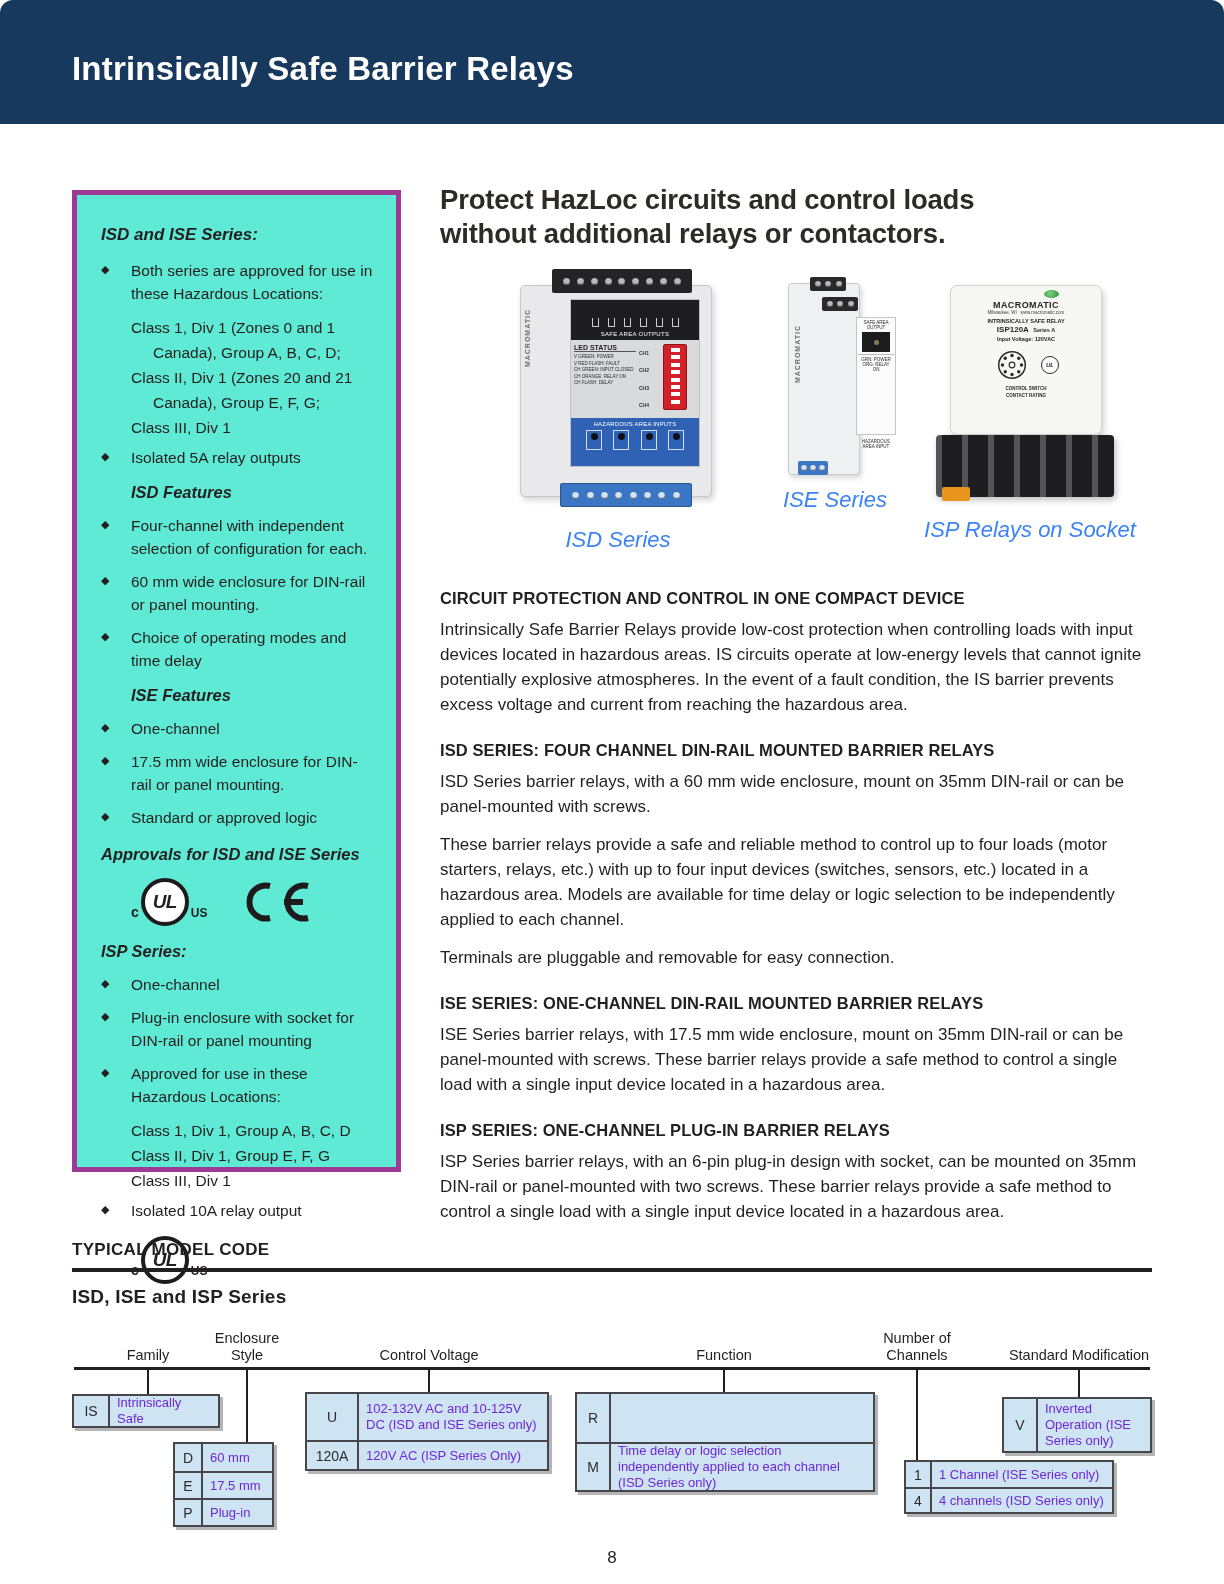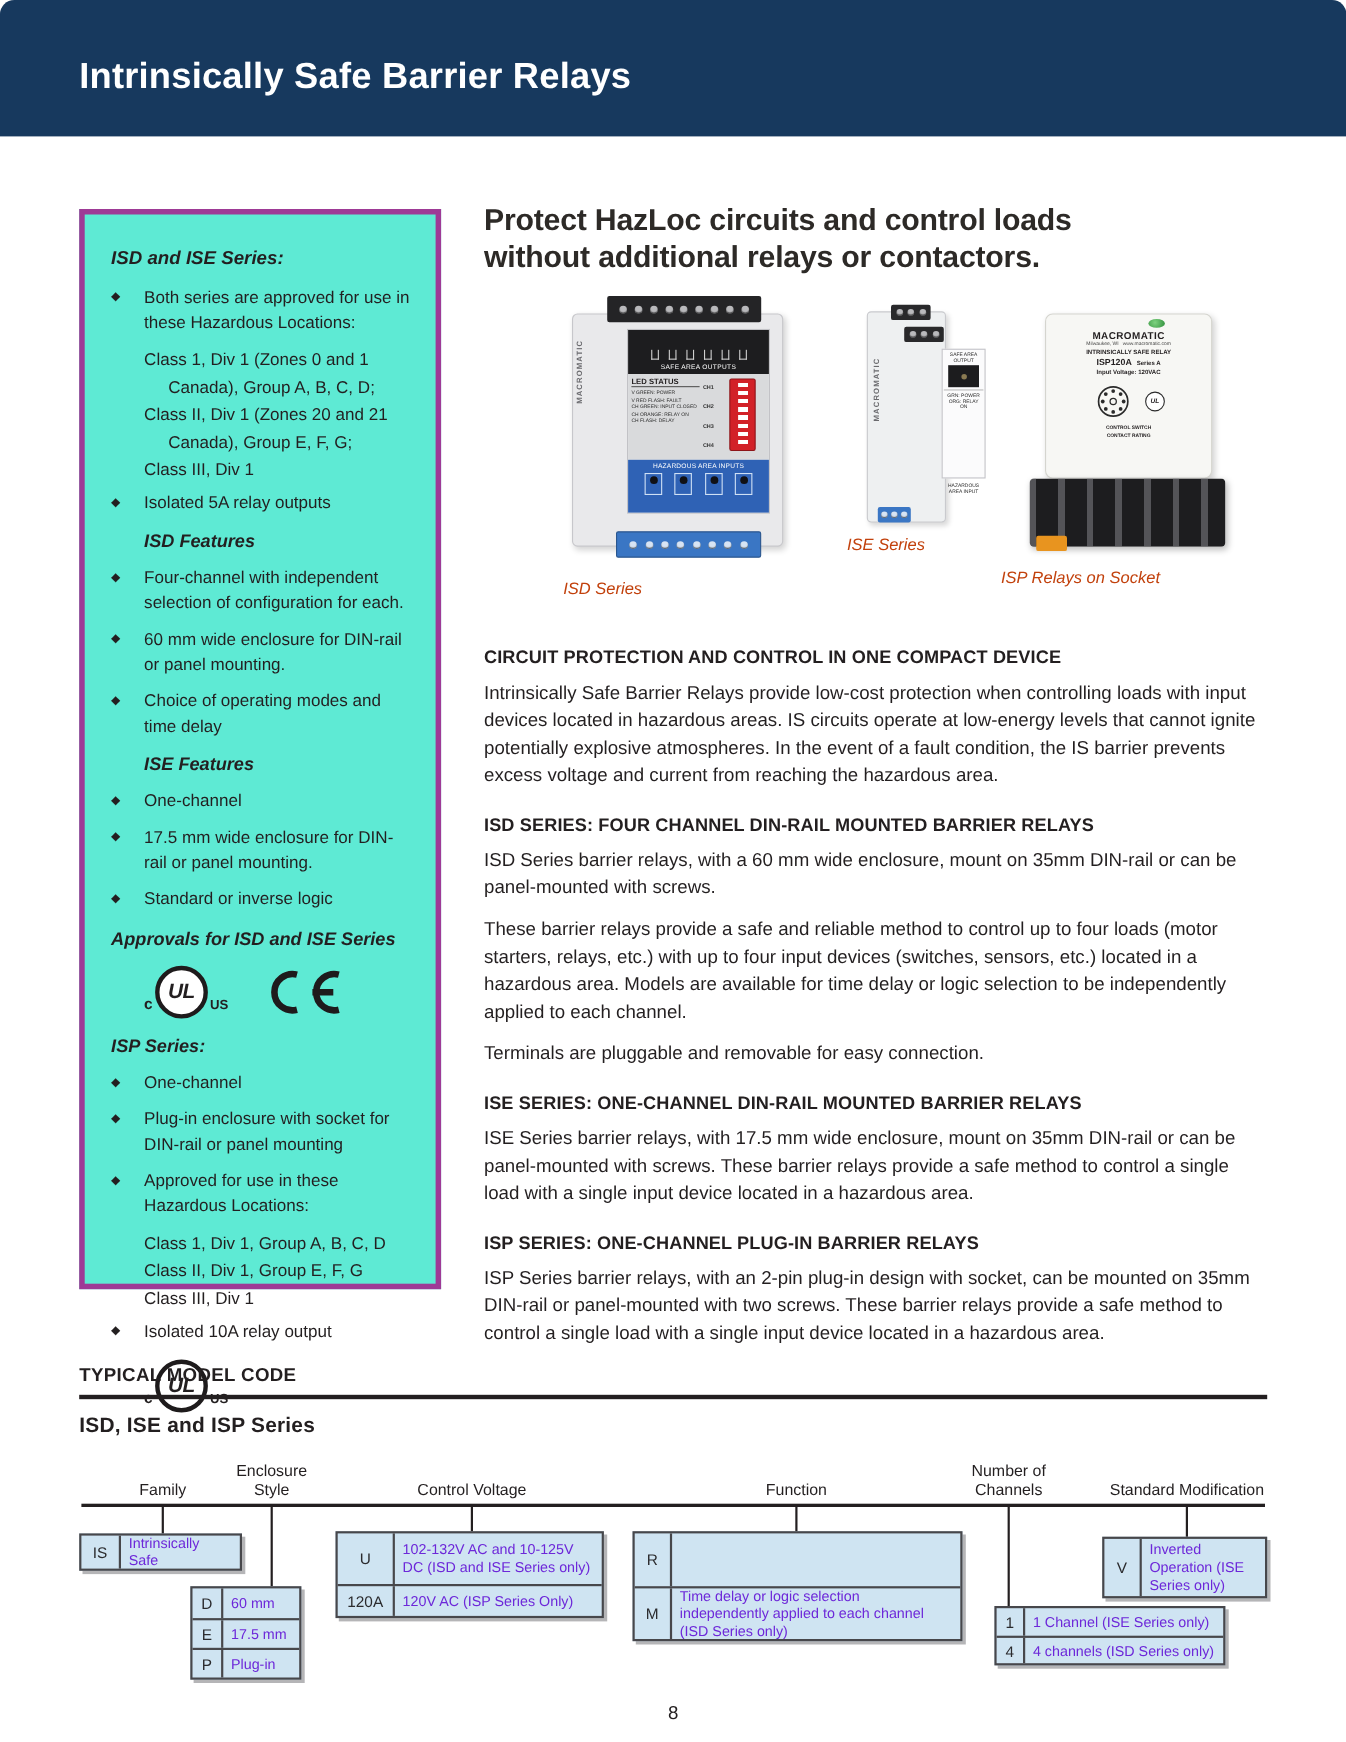--- a/index.html
+++ b/index.html
@@ -26,21 +26,21 @@
   .ul-badge { display:inline-flex; align-items:flex-end; }
   .ul-circle { width:48px; height:48px; border:4px solid #1e1b1c; border-radius:50%; display:inline-flex; align-items:center; justify-content:center; background:#fff; }
   .ul-text { font-weight:bold; font-style:italic; font-size:19px; letter-spacing:-.5px; }
   .ul-c { font-weight:bold; font-size:14px; margin-right:2px; padding-bottom:6px; }
   .ul-us { font-weight:bold; font-size:12px; margin-left:2px; padding-bottom:6px; }
 
   
   .main { position:absolute; left:440px; top:183px; width:714px; }
   .headline { font-size:27.5px; line-height:34px; font-weight:bold; color:#2d2a27; letter-spacing:-.2px; }
   .products { position:relative; height:300px; margin-top:14px; }
-  .caption { position:absolute; width:100%; font-style:italic; font-size:15px; color:#c2410c; }
+  .caption { position:absolute; width:100%; text-align:center; font-style:italic; font-size:22px; color:#3b82f6; }
 
   .sec-h { font-size:16.5px; font-weight:bold; margin:24px 0 9px 0; letter-spacing:.1px; }
   .sec-p { font-size:17px; line-height:25px; margin-bottom:13px; }
 
   
   .isd-card { position:absolute; left:72px; top:4px; width:212px; height:268px; }
   .isd-body { position:absolute; left:8px; top:16px; width:192px; height:212px; background:#e9e9eb; border:1px solid #c7c7cb; border-radius:5px; box-shadow:2px 3px 6px rgba(0,0,0,.18); }
   .isd-topterm { position:absolute; left:40px; top:0; width:140px; height:24px; background:#242426; border-radius:2px; display:flex; align-items:center; justify-content:space-evenly; padding:0 4px; }
   .isd-botterm { position:absolute; left:48px; top:214px; width:132px; height:24px; background:#3a76c4; border:1px solid #2a568e; border-radius:2px; display:flex; align-items:center; justify-content:space-evenly; padding:0 4px; }
   .tdot { width:7px; height:7px; border-radius:50%; background:#b9b9bc; box-shadow:inset 0 -1px 1px rgba(0,0,0,.6); }
@@ -160,21 +160,21 @@
     <div class="sb-bullet">
       <span class="dia">◆</span>
       <span class="txt">One-channel</span>
     </div>
     <div class="sb-bullet">
       <span class="dia">◆</span>
       <span class="txt">17.5 mm wide enclosure for DIN-rail or panel mounting.</span>
     </div>
     <div class="sb-bullet">
       <span class="dia">◆</span>
-      <span class="txt">Standard or inverse logic</span>
+      <span class="txt">Standard or approved logic</span>
     </div>
 
     <div class="sb-h3">Approvals for ISD and ISE Series</div>
     <div class="logo-row">
       <span class="ul-badge">
         <span class="ul-c">c</span>
         <span class="ul-circle">
             <span class="ul-text">UL</span>
           </span>
         <span class="ul-us">US</span>
@@ -380,21 +380,21 @@
       <p class="sec-p">ISD Series barrier relays, with a 60 mm wide enclosure, mount on 35mm DIN-rail or can be panel-mounted with screws.</p>
       <p class="sec-p">These barrier relays provide a safe and reliable method to control up to four loads (motor starters, relays, etc.) with up to four input devices (switches, sensors, etc.) located in a hazardous area. Models are available for time delay or logic selection to be independently applied to each channel.</p>
       <p class="sec-p">Terminals are pluggable and removable for easy connection.</p>
     </div>
     <div>
       <div class="sec-h">ISE SERIES: ONE-CHANNEL DIN-RAIL MOUNTED BARRIER RELAYS</div>
       <p class="sec-p">ISE Series barrier relays, with 17.5 mm wide enclosure, mount on 35mm DIN-rail or can be panel-mounted with screws.  These barrier relays provide a safe method to control a single load with a single input device located in a hazardous area.</p>
     </div>
     <div>
       <div class="sec-h">ISP SERIES: ONE-CHANNEL PLUG-IN BARRIER RELAYS</div>
-      <p class="sec-p">ISP Series barrier relays, with an 2-pin plug-in design with socket, can be mounted on 35mm DIN-rail or panel-mounted with two screws. These barrier relays provide a safe method to control a single load with a single input device located in a hazardous area.</p>
+      <p class="sec-p">ISP Series barrier relays, with an 6-pin plug-in design with socket, can be mounted on 35mm DIN-rail or panel-mounted with two screws. These barrier relays provide a safe method to control a single load with a single input device located in a hazardous area.</p>
     </div>
   </div>
 
   <div class="mc">
     <div class="mc-title">TYPICAL MODEL CODE</div>
     <div class="mc-rule"></div>
     <div class="mc-sub">ISD, ISE and ISP Series</div>
 
     <div class="mc-diagram">
       <div class="mc-hline"></div>

